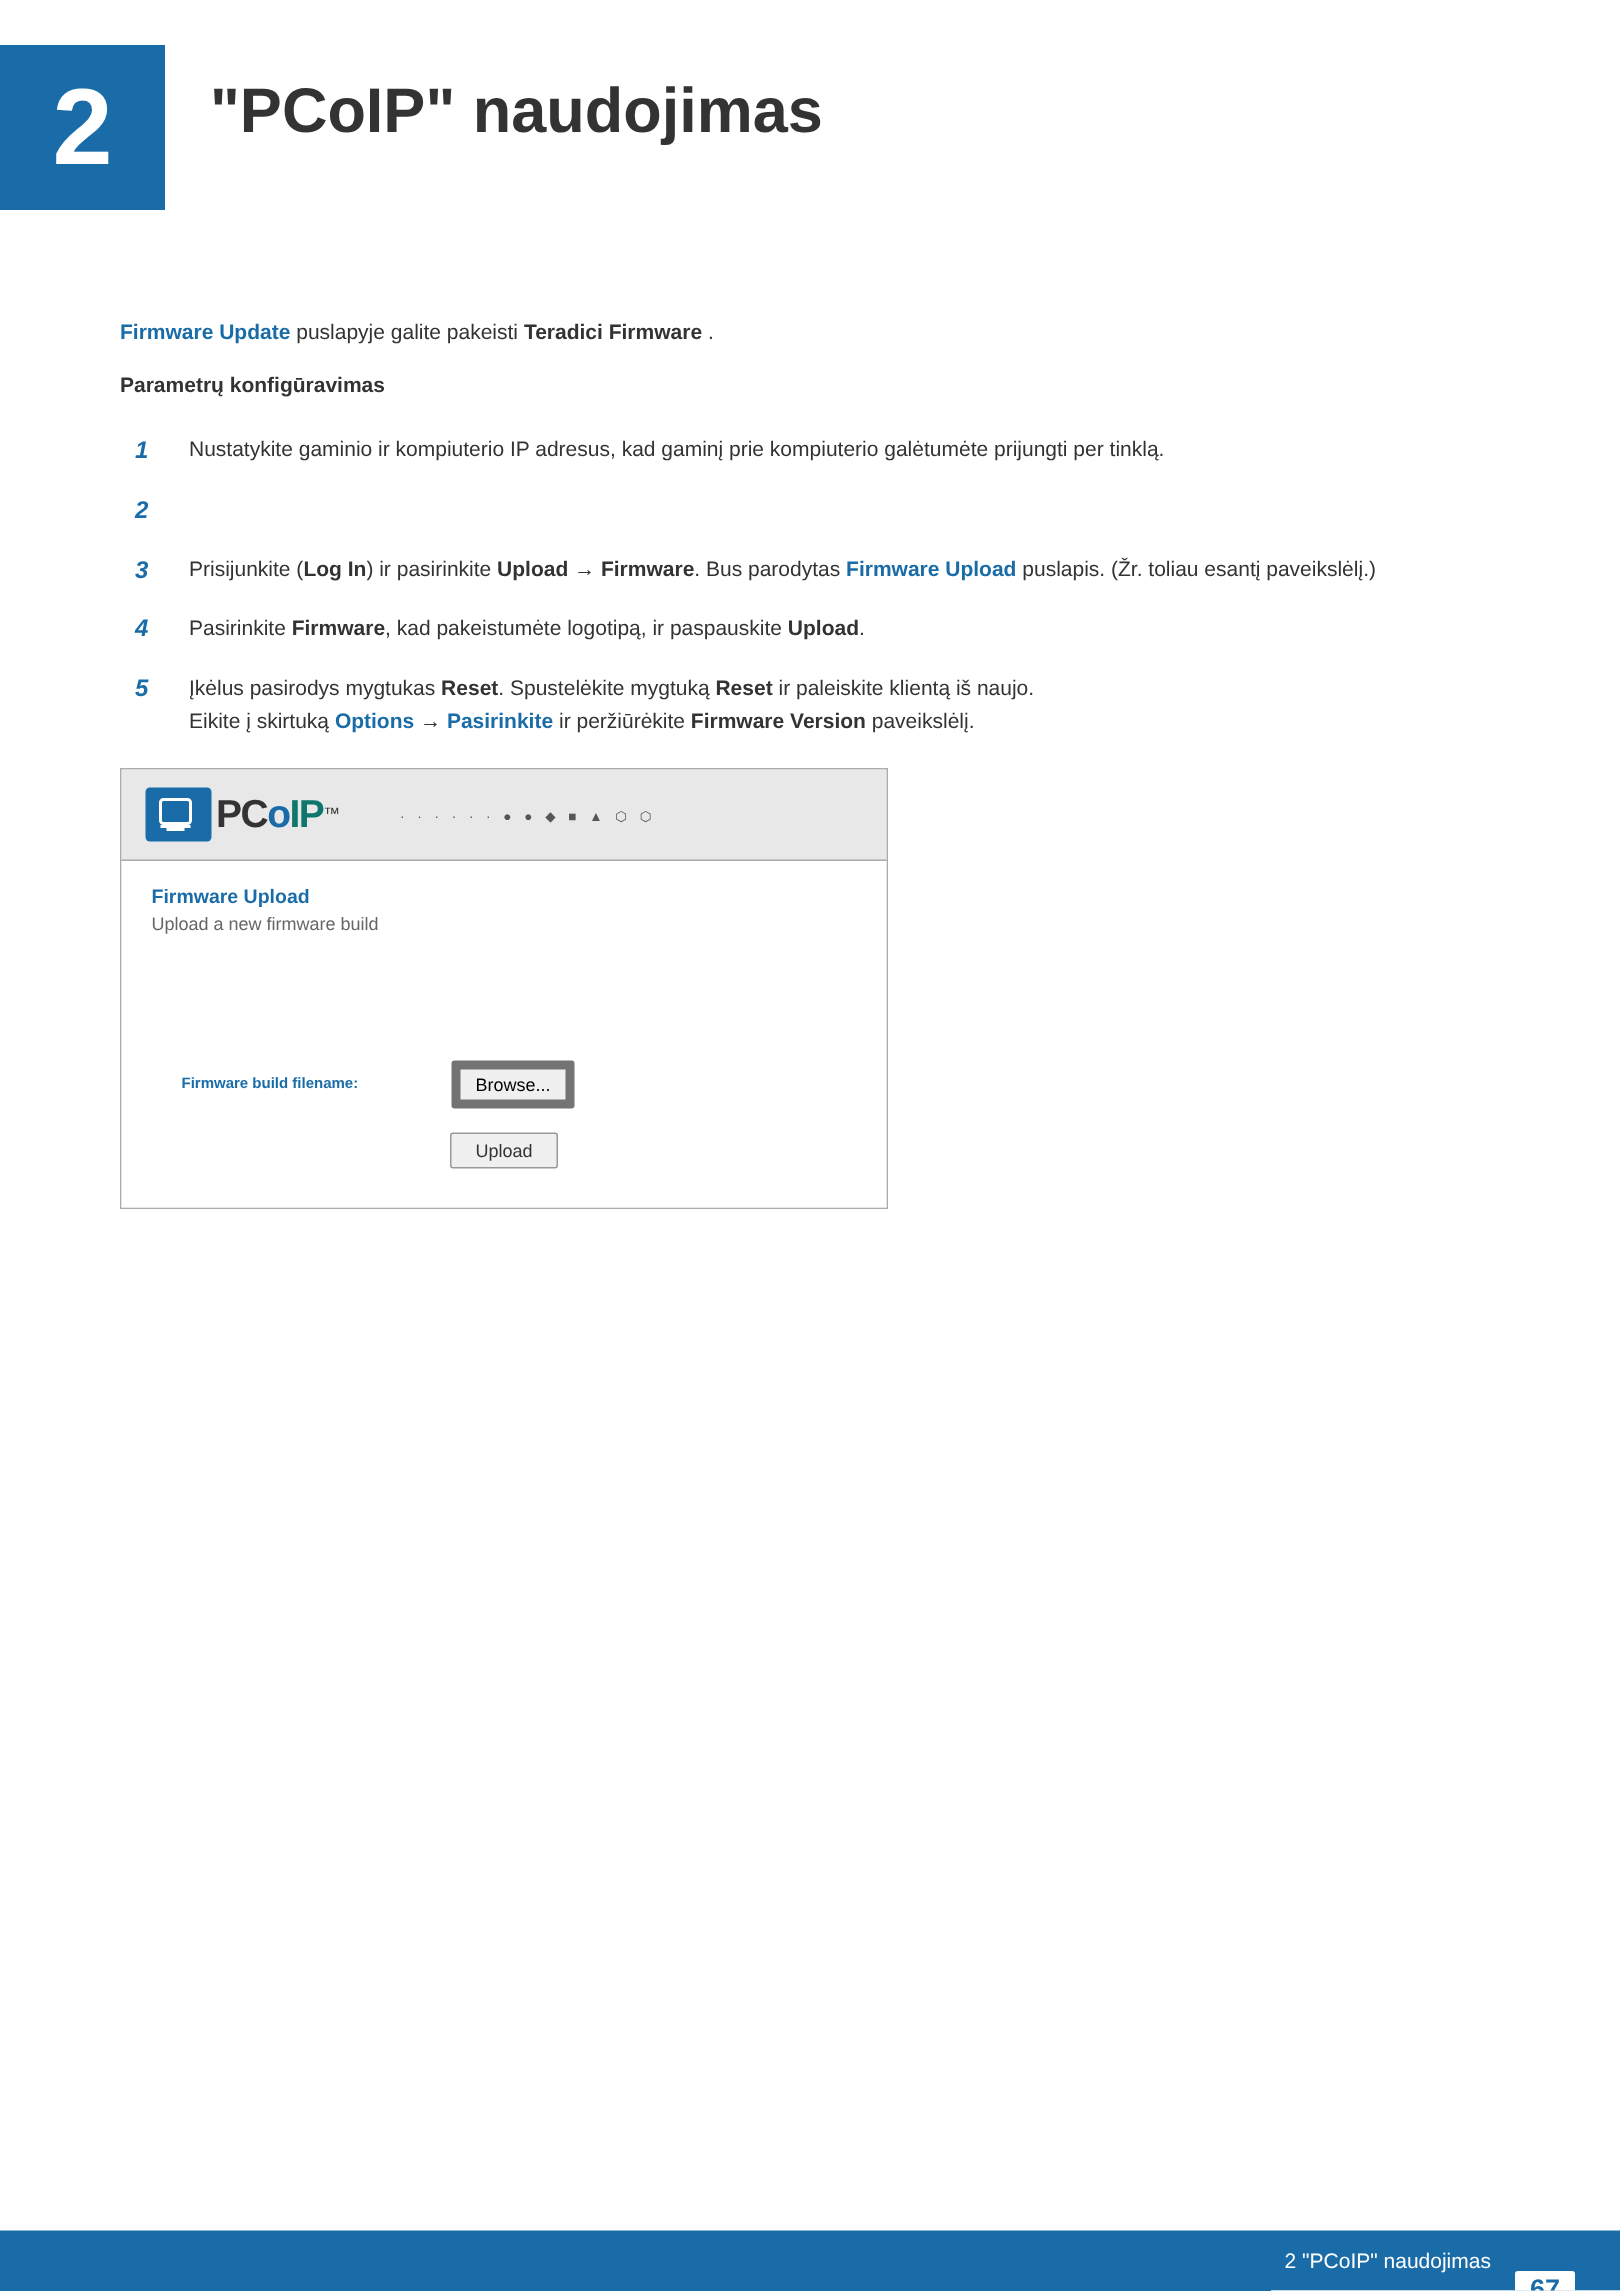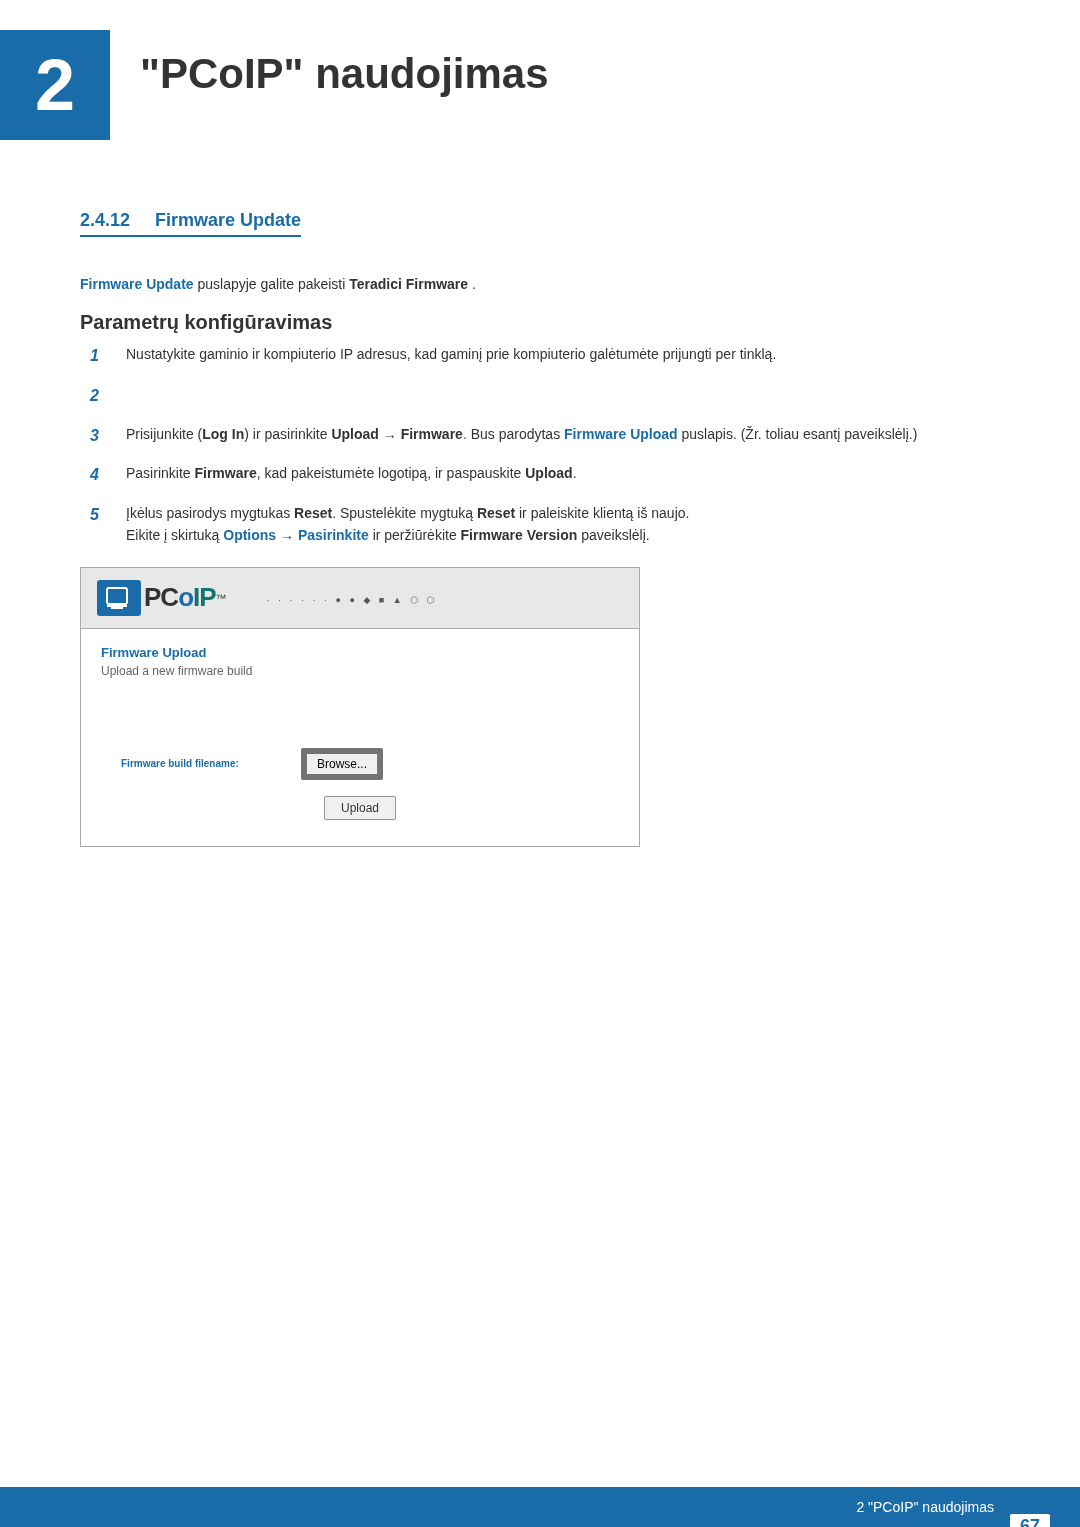--- a/index.html
+++ b/index.html
@@ -96,24 +96,24 @@
       font-weight: bold;
     }
 
     .blue-bold {
       color: #1a6ca8;
       font-weight: bold;
     }
 
     
     .sub-heading {
-      font-size: 20px;
-      font-weight: bold;
-      color: #333333;
-      margin-bottom: 9px;
+      font-size: 14px;
+      font-weight: bold;
+      color: #333333;
+      margin-bottom: 24px;
       margin-top: 8px;
     }
 
     
     .numbered-list {
       list-style: none;
       margin-left: 10px;
       margin-bottom: 16px;
     }
 
@@ -138,21 +138,21 @@
 
     .list-content {
       flex: 1;
     }
 
     
     .screenshot-box {
       border: 1px solid #aaaaaa;
       margin: 20px 0 30px 0;
       background: #f0f0f0;
-      width: 560px;
+      width: 512px;
     }
 
     .screenshot-header {
       background: #e8e8e8;
       padding: 12px 16px;
       border-bottom: 1px solid #aaaaaa;
       display: flex;
       align-items: center;
       gap: 20px;
     }
@@ -172,21 +172,21 @@
     .fw-upload-title {
       color: #1a6ca8;
       font-weight: bold;
       font-size: 13px;
       margin-bottom: 4px;
     }
 
     .fw-upload-subtitle {
       color: #666666;
       font-size: 12px;
-      margin-bottom: 30px;
+      margin-bottom: 44px;
     }
 
     .fw-form-row {
       display: flex;
       align-items: center;
       margin-bottom: 16px;
       padding: 0 20px;
     }
 
     .fw-label {
@@ -263,27 +263,20 @@
 
   <div class="chapter-header">
     <div class="chapter-number-box">
       <span>2</span>
     </div>
     <h1 class="chapter-title">"PCoIP" naudojimas</h1>
   </div>
 
   <div class="content">
 
-    <div style="margin-bottom: 18px;">
-      <span class="section-heading">
-        <span>2.4.12</span>
-        &nbsp;&nbsp;&nbsp;
-        <span>Firmware Update</span>
-      </span>
-    </div>
 
     <p class="body-text">
       <span class="blue-bold">Firmware Update</span>
       <span> puslapyje galite pakeisti </span>
       <span class="bold-text">Teradici Firmware</span>
       <span>.</span>
     </p>
 
     <p class="sub-heading">Parametrų konfigūravimas</p>
 

